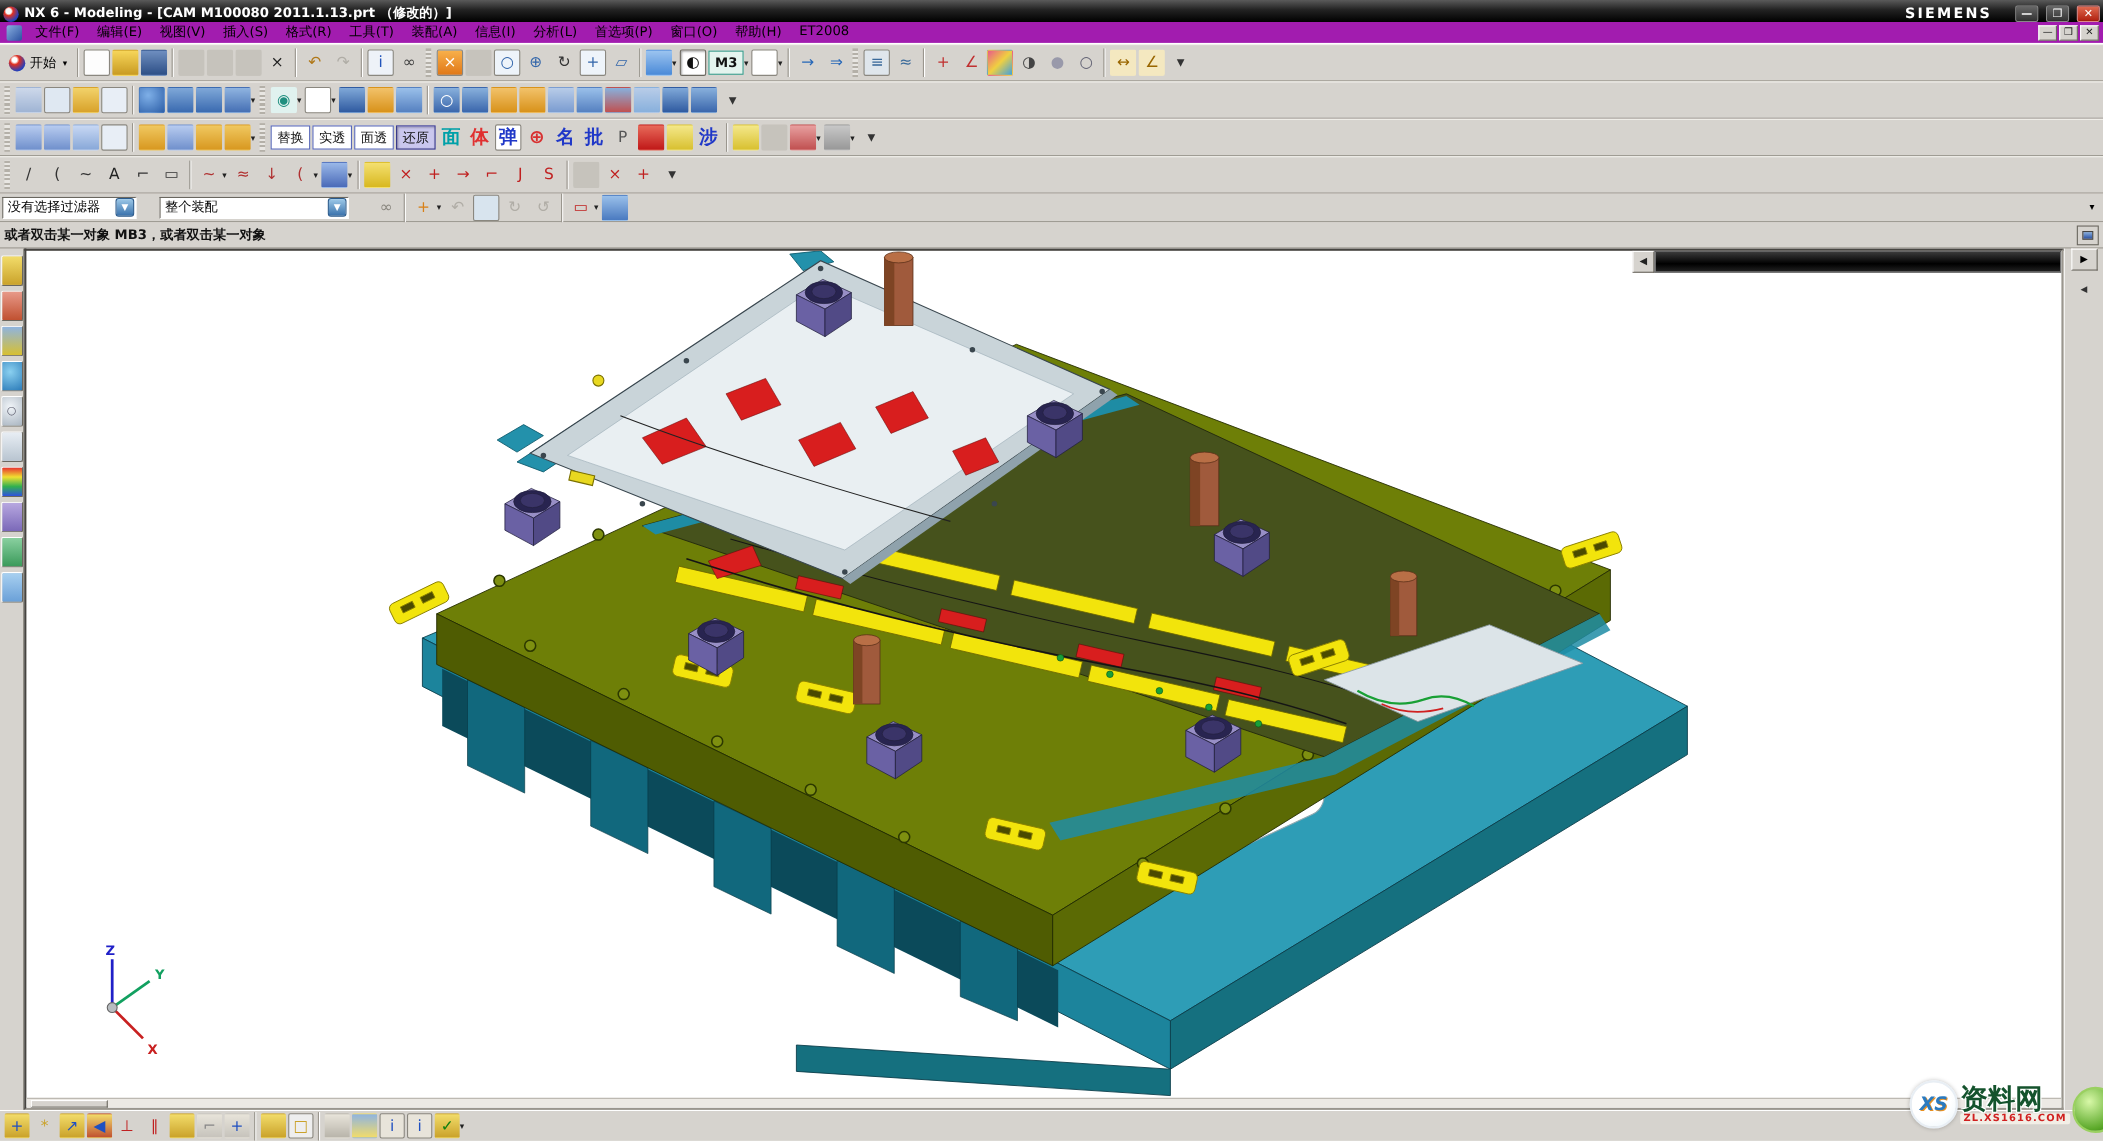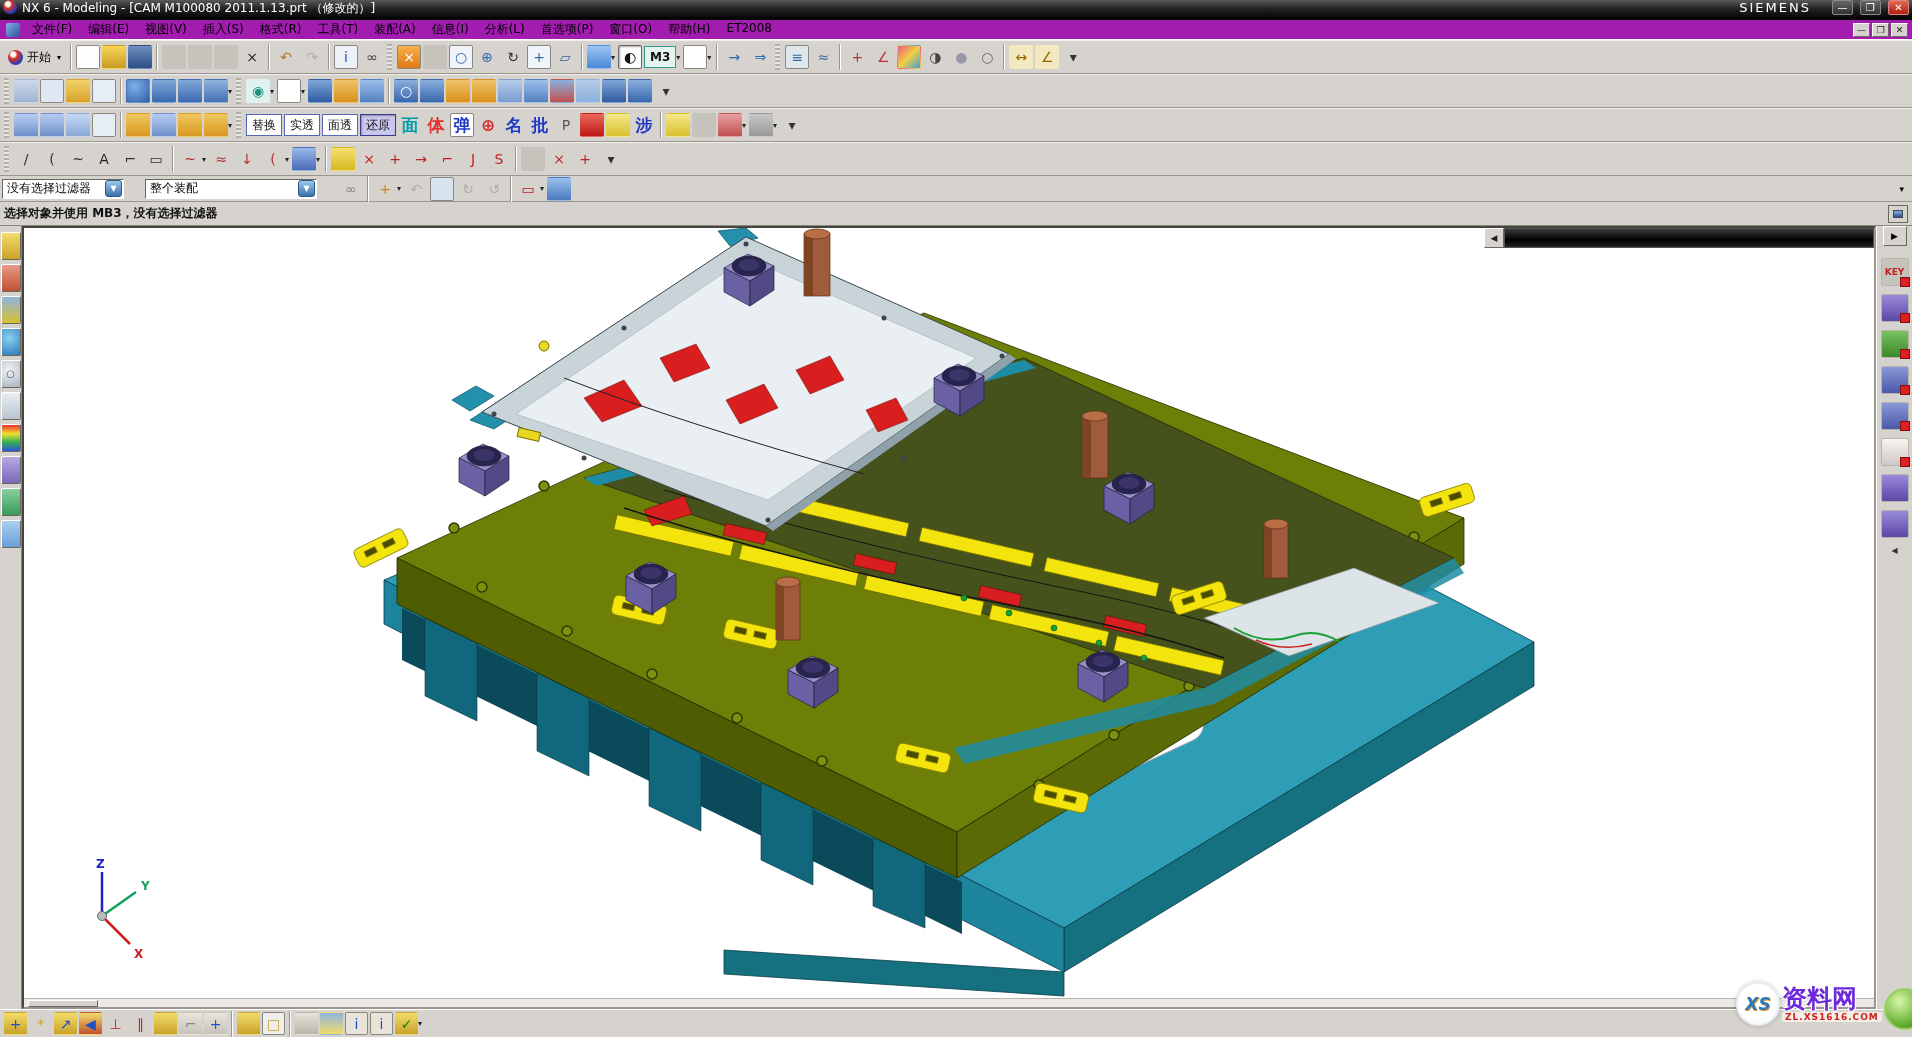--- a/index.html
+++ b/index.html
@@ -1,21 +1,21 @@
 <!DOCTYPE html>
 <html style="--c-base: #2E9DB6; --c-base_mid: #1C849C; --c-base_dark: #15707F; --c-base_deep: #0B4A5A; --c-leg: #11687D; --c-shoe: #6E7F07; --c-shoe_mid: #5B6A04; --c-shoe_dark: #4F5C02; --c-pad: #F2E40C; --c-band: #46521C; --c-rail: #1E8CA4; --c-guide: #988FC6; --c-guide_mid: #6A61A4; --c-guide_dark: #514A86; --c-dome: #282450; --c-top_plate: #C9D4D9; --c-sheet: #E9EFF2; --c-red: #D81E1E; --c-pin: #A05A3C; --c-bolt: #7E9010;"><head>
 <meta charset="utf-8">
 <style>
   *{box-sizing:border-box;margin:0;padding:0}
   html,body{width:1912px;height:1037px;overflow:hidden}
   body{font-family:"DejaVu Sans","Liberation Sans",sans-serif;font-size:12px;background:#d6d3ce;position:relative}
 
   
   .titlebar{height:20px;background:linear-gradient(#5a5a5a,#222 45%,#000);color:#fff;
-    display:flex;align-items:flex-start;padding:0 3px;font-weight:normal;font-size:12px;gap:5px}
+    display:flex;align-items:flex-end;padding:0 3px;font-weight:bold;font-size:12px;gap:5px}
   .nxorb{width:14px;height:14px;border-radius:50%;flex:0 0 auto;
     background:radial-gradient(circle at 35% 30%,#f8f8f8 0 18%,#e03020 30%,#2040c0 70%,#102060)}
   .titletext{flex:1;white-space:nowrap;overflow:hidden}
   .brand{font-size:13px;letter-spacing:2px;margin-right:14px}
   .wbtn{width:21px;height:15px;margin-left:2px;display:inline-flex;align-items:center;justify-content:center;
     font-size:10px;color:#fff;background:linear-gradient(#666,#333);border:1px solid #888;border-radius:2px;line-height:1}
   .wbtn.close{background:linear-gradient(#e06a50,#b02010);border-color:#d88}
 
   
   .menubar{height:20px;display:flex;align-items:center;background:#a21caf;border-bottom:1px solid #fff;padding:0 2px}
@@ -81,21 +81,21 @@
 
   
   .btoolbar{height:28px;display:flex;align-items:center;background:#d6d3ce;border-top:1px solid #fff;padding:0 3px}
   .btoolbar .icn{width:23px;height:23px}
 
   
   .watermark{position:absolute;left:1736px;top:982px;z-index:50;display:flex;align-items:center;gap:2px}
   .wmlogo{width:44px;height:44px;border-radius:50%;background:radial-gradient(circle at 40% 35%,#fff 55%,#e8f4fa);
     border:2px solid #e8eef4;display:flex;align-items:center;justify-content:center;
     font-style:italic;font-weight:bold;font-size:17px;color:#2a7ac0;text-shadow:1px 1px 0 #e89020;box-shadow:0 0 4px rgba(0,0,0,.25)}
-  .wmtext .big{font-size:25px;font-weight:bold;color:#6d28d9;line-height:1;
+  .wmtext .big{font-size:25px;font-weight:bold;color:#14532d;line-height:1;
     text-shadow:-1px -1px 0 #fff,1px -1px 0 #fff,-1px 1px 0 #fff,1px 1px 0 #fff}
   .wmtext .url{display:block;font-size:9px;font-weight:bold;color:#d02020;background:#f2eee6;border-radius:2px;
     padding:0 3px;margin-top:1px;letter-spacing:1px}
   .greenball{position:absolute;left:1884px;top:988px;width:42px;height:42px;border-radius:50%;z-index:49;
     background:radial-gradient(circle at 35% 30%,#d8f8a8,#5aa828 70%,#2a6a10);border:2px solid #9ad060}
 </style>
 </head>
 <body>
 
 <div class="titlebar">
@@ -306,21 +306,21 @@
       <i class="tsep"></i>
       <span class="icn" style="color: rgb(192, 32, 32);">▭</span>
       <span class="ddar">▾</span>
       <span class="icn" style="background: linear-gradient(rgb(154, 192, 234), rgb(74, 122, 192));"></span>
     </span>
   <span class="selspacer"></span>
   <span style="font-size:9px;margin-right:6px">▾</span>
 </div>
 
 <div class="promptbar">
-  <span>选择对象并使用 MB3，没有选择过滤器</span>
+  <span>或者双击某一对象 MB3，或者双击某一对象</span>
   <span class="selspacer"></span>
   <span class="fitbtn">
       <b></b>
     </span>
 </div>
 
 <div class="mainarea">
 
   <div class="resbar">
       <span class="icn" style="background: linear-gradient(rgb(242, 220, 106), rgb(202, 162, 42));"></span>
@@ -580,30 +580,20 @@
       <span class="strack"></span>
     </div>
     
     <div class="botscroll">
       <span class="thumb"></span>
     </div>
   </div>
 
   <div class="palette">
     <span class="sbtn" style="margin-top:0">▶</span>
-    <span style="display:flex;flex-direction:column;align-items:center">
-        <span class="icn keyicn badge" style="background: rgb(198, 195, 188); color: rgb(192, 32, 32);">KEY</span>
-        <span class="icn badge" style="background: linear-gradient(rgb(154, 138, 216), rgb(90, 72, 168));"></span>
-        <span class="icn badge" style="background: linear-gradient(rgb(122, 192, 96), rgb(58, 138, 42));"></span>
-        <span class="icn badge" style="background: linear-gradient(rgb(138, 152, 216), rgb(74, 88, 168));"></span>
-        <span class="icn badge" style="background: linear-gradient(rgb(138, 152, 216), rgb(74, 88, 168));"></span>
-        <span class="icn badge" style="background: linear-gradient(rgb(248, 244, 240), rgb(208, 200, 200));"></span>
-        <span class="icn" style="background: linear-gradient(rgb(154, 138, 216), rgb(90, 72, 168));"></span>
-        <span class="icn" style="background: linear-gradient(rgb(154, 138, 216), rgb(90, 72, 168));"></span>
-      </span>
     <span class="minarrow">◀</span>
   </div>
 </div>
 
 <div class="btoolbar">
     <span class="icn" style="background: linear-gradient(rgb(242, 220, 106), rgb(202, 162, 42)); color: rgb(32, 80, 192);">+</span>
     <span class="icn" style="color: rgb(202, 162, 42);">*</span>
     <span class="icn" style="background: linear-gradient(rgb(242, 220, 106), rgb(202, 162, 42)); color: rgb(32, 80, 192);">↗</span>
     <span class="icn" style="background: linear-gradient(rgb(242, 220, 106), rgb(192, 80, 48)); color: rgb(32, 80, 192);">◀</span>
     <span class="icn" style="color: rgb(192, 32, 32);">⊥</span>

